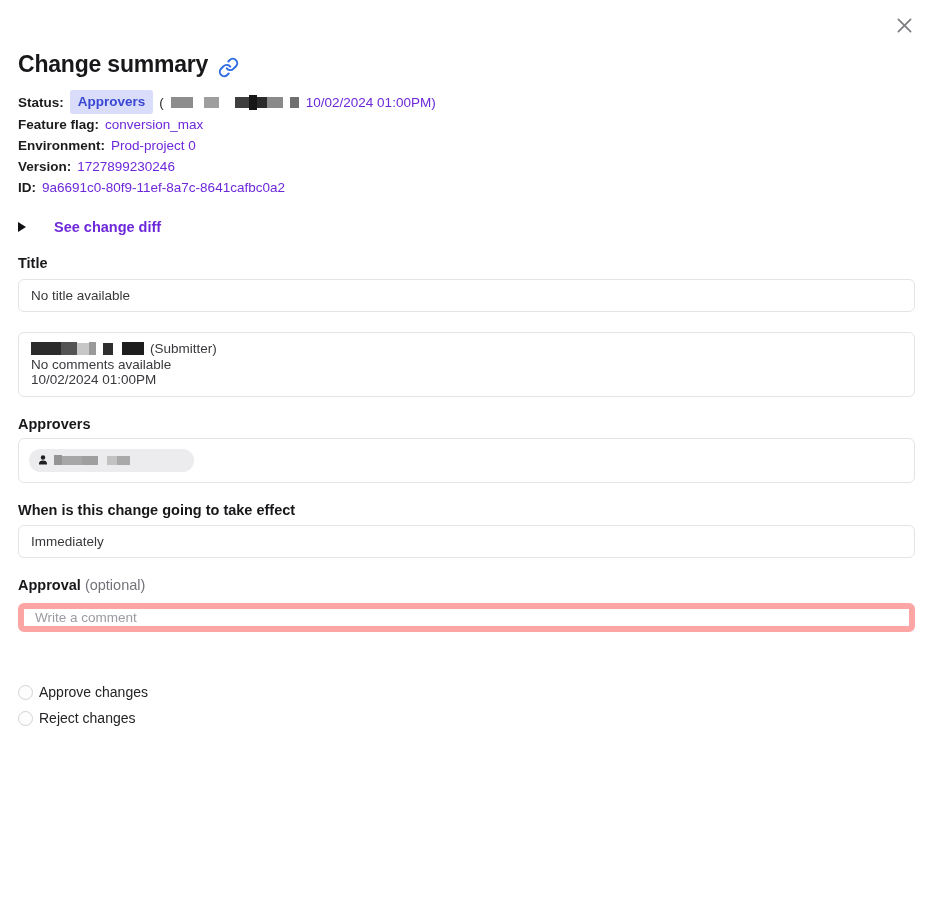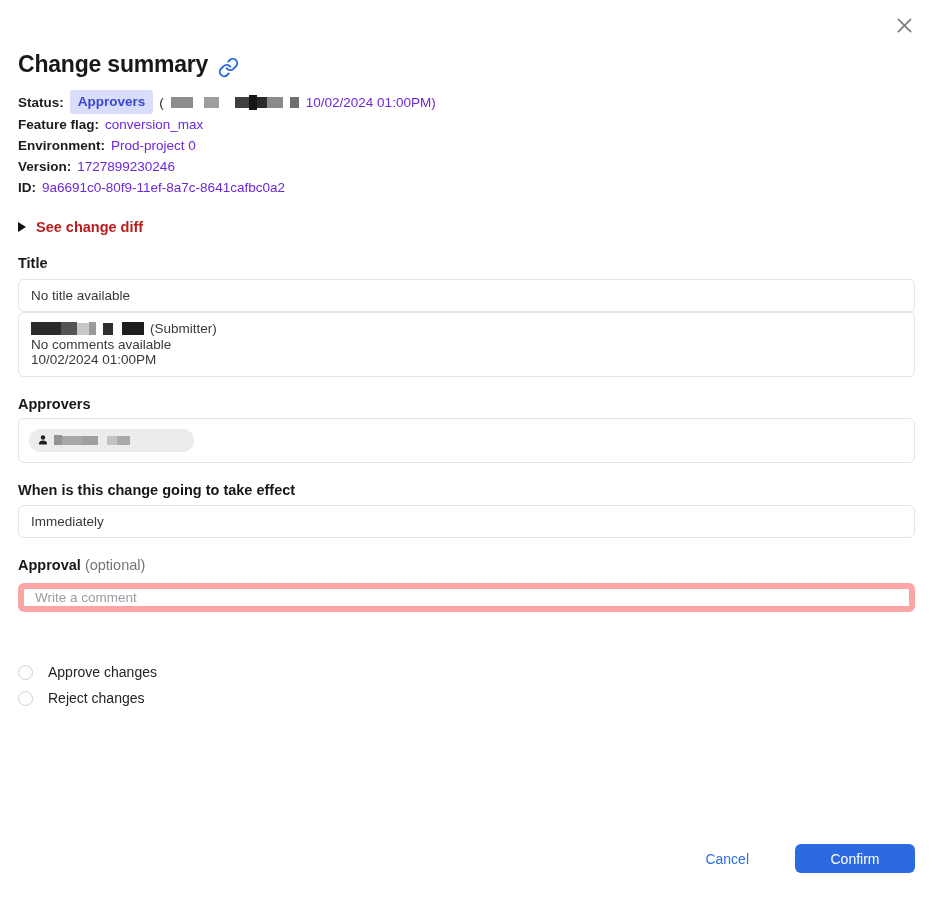--- a/index.html
+++ b/index.html
@@ -40,22 +40,22 @@
     margin-right: 6px;
   }
   .paren { color: #2a2a2c; }
 
   
   .mosaic { display: inline-flex; align-items: center; }
   .px { display: inline-block; height: 11px; }
 
   
   .disclosure {
-    margin-top: 21px; display: flex; align-items: center; gap: 10px;
-    font-size: 14.5px; font-weight: 700; color: #b91c1c; cursor: pointer;
+    margin-top: 21px; display: flex; align-items: center; gap: 28px;
+    font-size: 14.5px; font-weight: 700; color: #6d28d9; cursor: pointer;
     background: none; border: none; font-family: inherit;
   }
   .tri {
     width: 0; height: 0;
     border-left: 8px solid #111113;
     border-top: 5px solid transparent;
     border-bottom: 5px solid transparent;
   }
 
   
@@ -64,21 +64,21 @@
   }
   .opt { font-weight: 400; color: #72727a; }
   .box {
     border: 1px solid #e4e4e7; border-radius: 6px; background: #fff;
     font-size: 13.5px; color: #39393d;
   }
   .box.single { padding: 8px 12px; line-height: 15px; }
   .hd-title { margin-top: 20px; }
   .bx-title { margin-top: 7px; }
   .hd-comments { margin-top: 18px; }
-  .bx-comments { margin-top: 0; padding: 8px 12px; line-height: 15.5px; }
+  .bx-comments { margin-top: 20px; padding: 8px 12px; line-height: 15.5px; }
   .hd-approvers { margin-top: 19px; }
   .bx-approvers { margin-top: 5px; padding: 10px; }
   .hd-proposed { margin-top: 17px; }
   .bx-proposed { margin-top: 6px; }
   .hd-effect { margin-top: 19px; }
   .bx-effect { margin-top: 6px; }
   .hd-approval { margin-top: 19px; }
   .comment-input {
     margin-top: 9px; width: 100%; height: 29px;
     border: 6px solid #fca5a5; border-radius: 6px;
@@ -90,21 +90,21 @@
   
   .pill {
     display: inline-flex; align-items: center; gap: 5px;
     background: #ececee; border-radius: 12px;
     height: 23px; padding: 0 12px 0 8px; min-width: 165px;
   }
 
   
   .radio-group { margin-top: 53px; }
   .radio-row {
-    display: flex; align-items: center; gap: 15px;
+    display: flex; align-items: center; gap: 6px;
     font-size: 14px; color: #232326; line-height: 15px;
     margin-bottom: 11px; cursor: pointer;
   }
   .radio-circle {
     width: 15px; height: 15px; border-radius: 50%;
     border: 1px solid #d2d2d8; background: #fdfdfd; flex: 0 0 auto;
   }
 
   
   .footer {
@@ -234,18 +234,14 @@
     <label class="radio-row">
       <span class="radio-circle"></span>
       <span>Approve changes</span>
     </label>
     <label class="radio-row">
       <span class="radio-circle"></span>
       <span>Reject changes</span>
     </label>
   </div>
 
-  <div class="footer">
-    <button class="btn-cancel">Cancel</button>
-    <button class="btn-confirm">Confirm</button>
-  </div>
 
 </div>
 
 </body></html>

